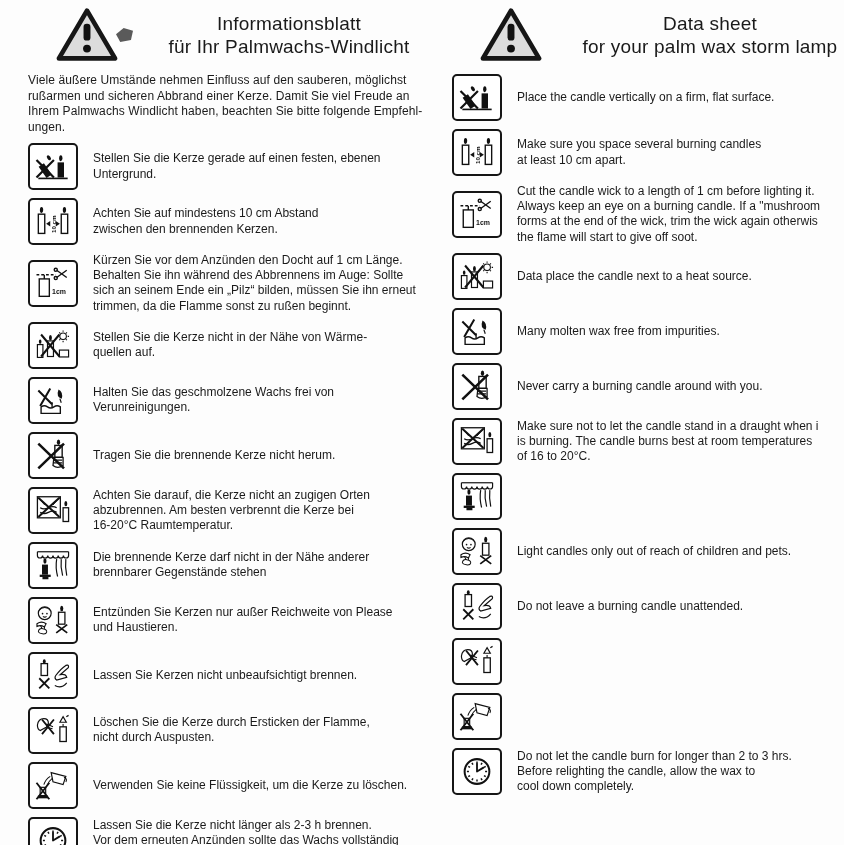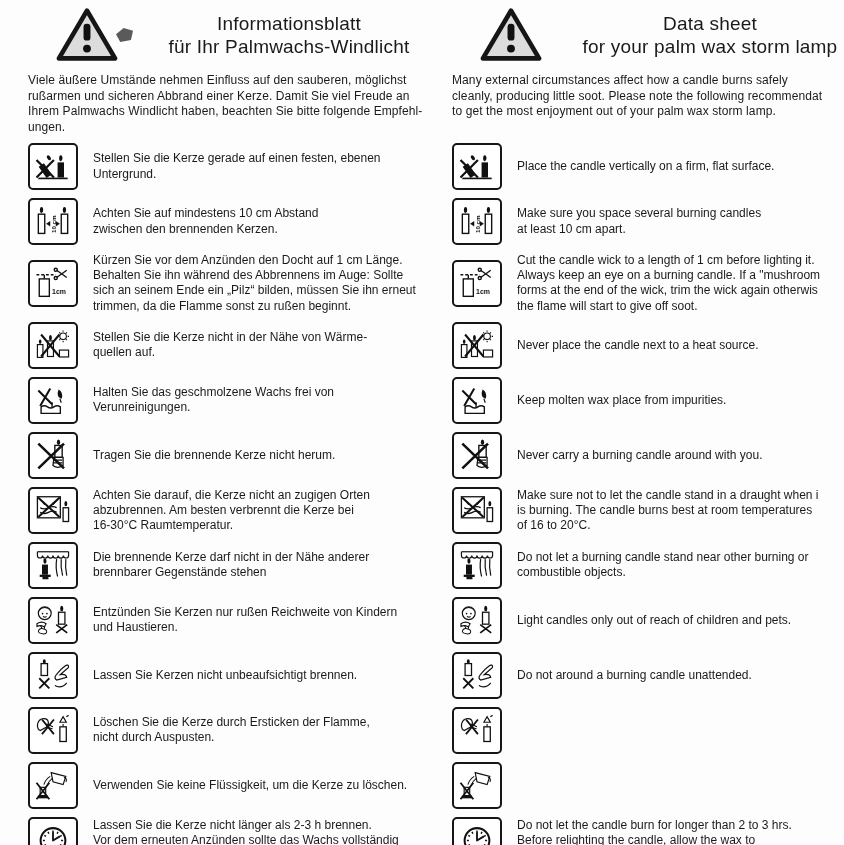--- a/index.html
+++ b/index.html
@@ -267,38 +267,38 @@
         <div class="rtxt">Tragen Sie die brennende Kerze nicht herum.</div>
       </div>
       <div class="row">
         <div class="pbox">
             <svg class="pict">
               <use href="#i-draught"></use>
             </svg>
           </div>
         <div class="rtxt">Achten Sie darauf, die Kerze nicht an zugigen Orten
 abzubrennen. Am besten verbrennt die Kerze bei
-16-30°C Raumtemperatur.</div>
+16-20°C Raumtemperatur.</div>
       </div>
       <div class="row">
         <div class="pbox">
             <svg class="pict">
               <use href="#i-curtain"></use>
             </svg>
           </div>
         <div class="rtxt">Die brennende Kerze darf nicht in der Nähe anderer
 brennbarer Gegenstände stehen</div>
       </div>
       <div class="row">
         <div class="pbox">
             <svg class="pict">
               <use href="#i-child"></use>
             </svg>
           </div>
-        <div class="rtxt">Entzünden Sie Kerzen nur rußen Reichweite von Kindern
+        <div class="rtxt">Entzünden Sie Kerzen nur außer Reichweite von Please
 und Haustieren.</div>
       </div>
       <div class="row">
         <div class="pbox">
             <svg class="pict">
               <use href="#i-unatt"></use>
             </svg>
           </div>
         <div class="rtxt">Lassen Sie Kerzen nicht unbeaufsichtigt brennen.</div>
       </div>
@@ -335,23 +335,20 @@
   <div class="col col-right">
     <div class="hdr">
       <svg class="warn">
           <use href="#i-warn"></use>
         </svg>
       <div class="titles">
         <div>Data sheet</div>
         <div>for your palm wax storm lamp</div>
       </div>
     </div>
-    <div class="intro">Many external circumstances affect how a candle burns safely
-cleanly, producing little soot. Please note the following recommendat
-to get the most enjoyment out of your palm wax storm lamp.</div>
     <div class="rows">
       <div class="row">
         <div class="pbox">
             <svg class="pict">
               <use href="#i-flat"></use>
             </svg>
           </div>
         <div class="rtxt">Place the candle vertically on a firm, flat surface.</div>
       </div>
       <div class="row">
@@ -373,29 +370,29 @@
 Always keep an eye on a burning candle. If a "mushroom
 forms at the end of the wick, trim the wick again otherwis
 the flame will start to give off soot.</div>
       </div>
       <div class="row">
         <div class="pbox">
             <svg class="pict">
               <use href="#i-heat"></use>
             </svg>
           </div>
-        <div class="rtxt">Never place the candle next to a heat source.</div>
+        <div class="rtxt">Data place the candle next to a heat source.</div>
       </div>
       <div class="row">
         <div class="pbox">
             <svg class="pict">
               <use href="#i-impur"></use>
             </svg>
           </div>
-        <div class="rtxt">Keep molten wax place from impurities.</div>
+        <div class="rtxt">Many molten wax free from impurities.</div>
       </div>
       <div class="row">
         <div class="pbox">
             <svg class="pict">
               <use href="#i-carry"></use>
             </svg>
           </div>
         <div class="rtxt">Never carry a burning candle around with you.</div>
       </div>
       <div class="row">
@@ -407,38 +404,36 @@
         <div class="rtxt">Make sure not to let the candle stand in a draught when i
 is burning. The candle burns best at room temperatures
 of 16 to 20°C.</div>
       </div>
       <div class="row">
         <div class="pbox">
             <svg class="pict">
               <use href="#i-curtain"></use>
             </svg>
           </div>
-        <div class="rtxt">Do not let a burning candle stand near other burning or
-combustible objects.</div>
       </div>
       <div class="row">
         <div class="pbox">
             <svg class="pict">
               <use href="#i-child"></use>
             </svg>
           </div>
         <div class="rtxt">Light candles only out of reach of children and pets.</div>
       </div>
       <div class="row">
         <div class="pbox">
             <svg class="pict">
               <use href="#i-unatt"></use>
             </svg>
           </div>
-        <div class="rtxt">Do not around a burning candle unattended.</div>
+        <div class="rtxt">Do not leave a burning candle unattended.</div>
       </div>
       <div class="row">
         <div class="pbox">
             <svg class="pict">
               <use href="#i-snuff"></use>
             </svg>
           </div>
       </div>
       <div class="row">
         <div class="pbox">

